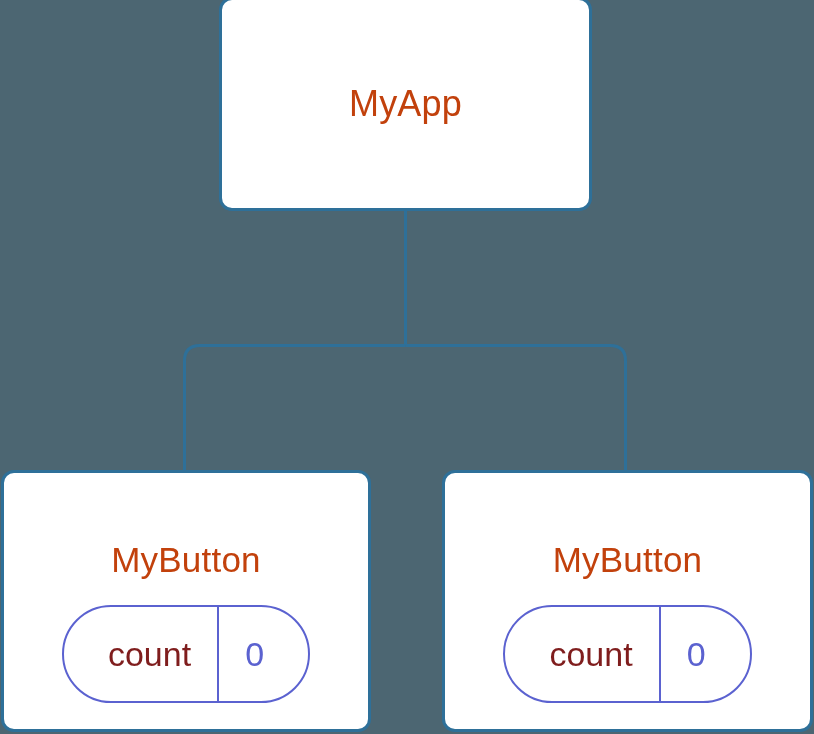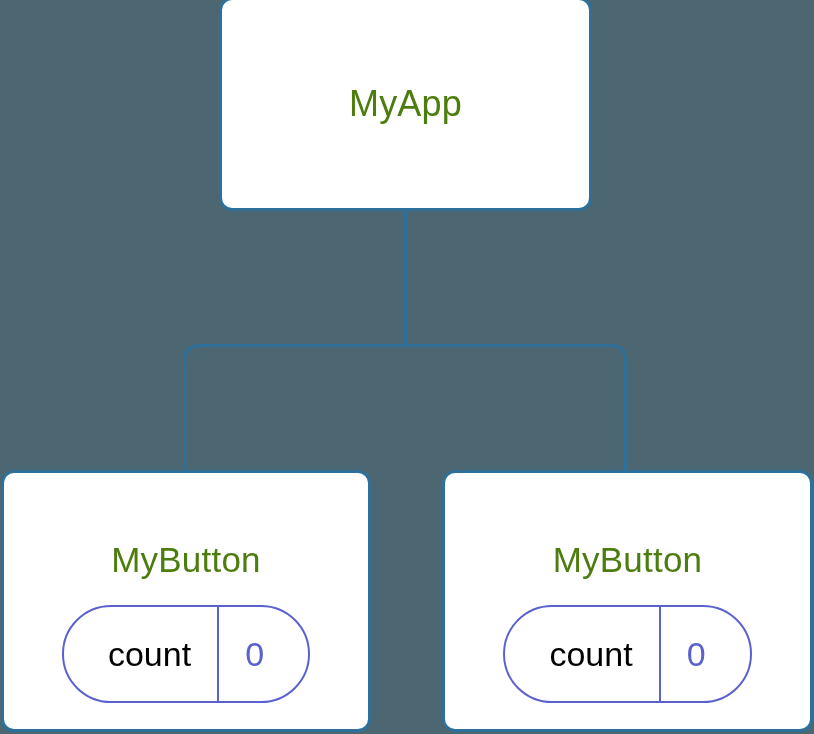--- a/index.html
+++ b/index.html
@@ -66,21 +66,21 @@
 
   .node-child-right {
     left: 442px;
     top: 470px;
     width: 371px;
     height: 262px;
     padding-top: 42px;
   }
 
   .node-title {
-    color: #4d7c0f;
+    color: #c2410c;
     font-size: 35px;
     font-weight: 400;
     letter-spacing: 0.2px;
     line-height: 1;
     white-space: nowrap;
   }
 
   .node-root .node-title {
     font-size: 36px;
   }
@@ -94,21 +94,21 @@
     display: flex;
     align-items: stretch;
     overflow: hidden;
   }
 
   .state-key {
     display: flex;
     align-items: center;
     justify-content: center;
     padding: 0 26px 0 44px;
-    color: #000000;
+    color: #7f1d1d;
     font-size: 34px;
     line-height: 1;
     white-space: nowrap;
   }
 
   .state-divider {
     width: 2px;
     background: #5b62d0;
     flex: 0 0 auto;
   }

